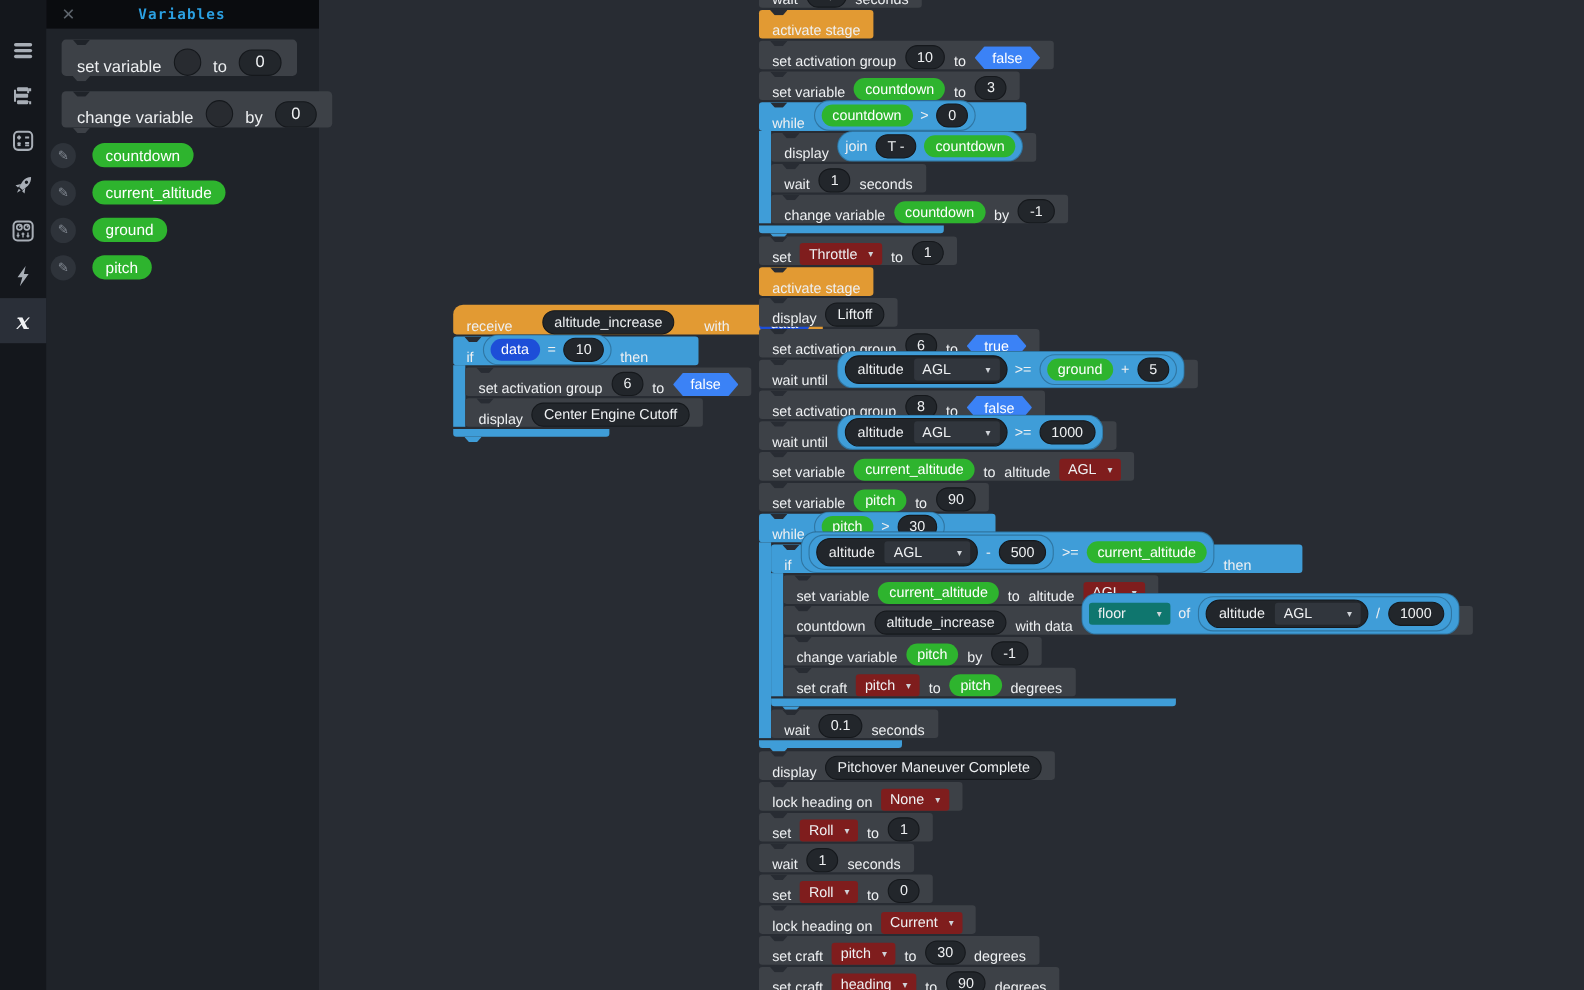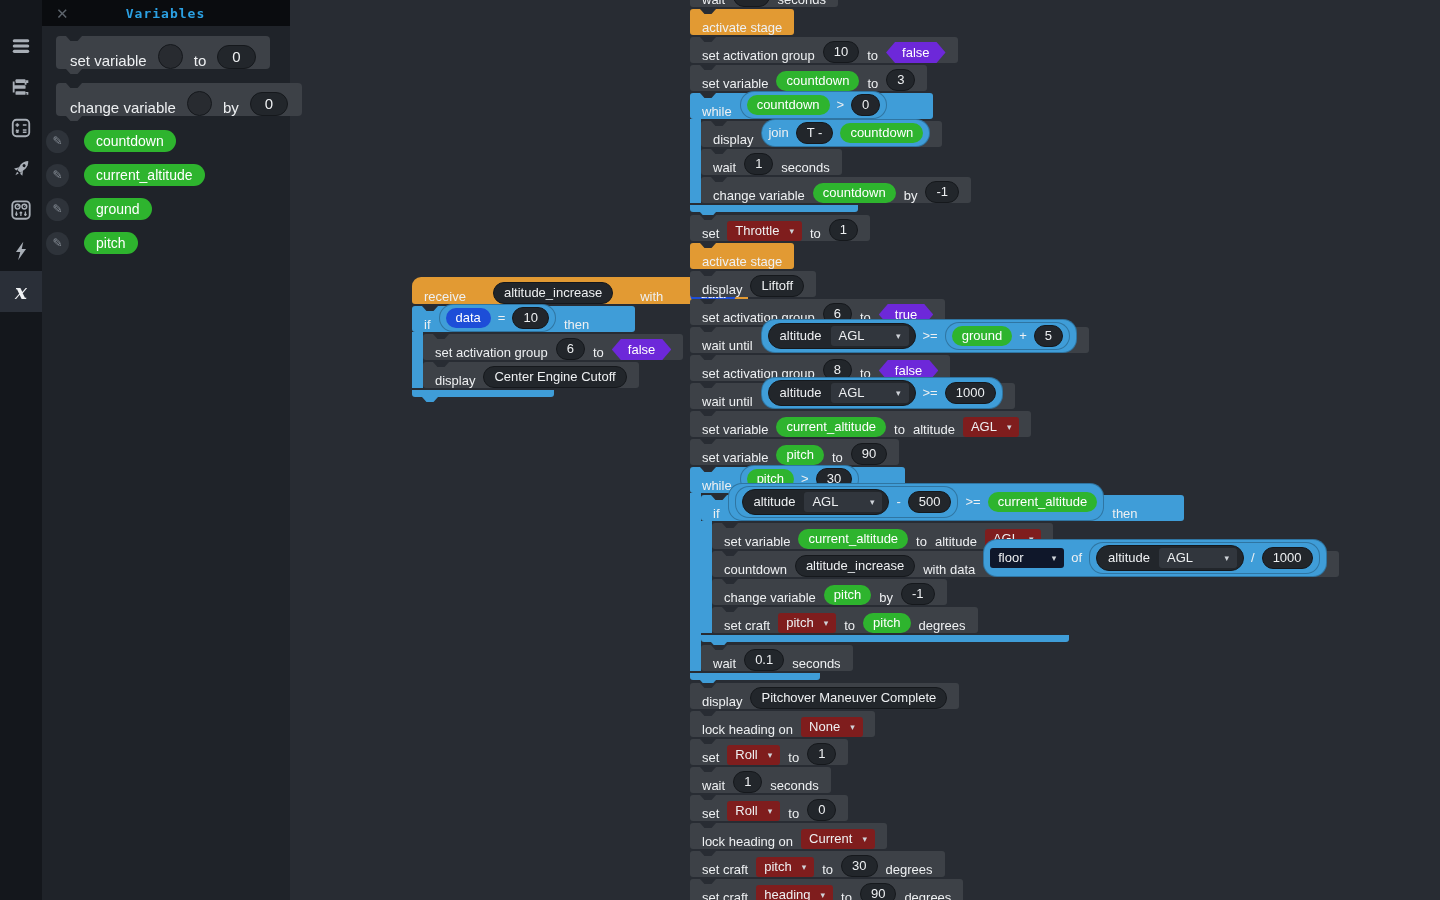--- a/index.html
+++ b/index.html
@@ -22,25 +22,25 @@
        background:var(--holebg);clip-path:polygon(0 0,100% 0,72% 100%,28% 100%);}
   .blk.endcap::after{content:"";position:absolute;bottom:-5px;left:10px;width:16px;height:5px;
        background:inherit;clip-path:polygon(0 0,100% 0,72% 100%,28% 100%);}
   .blk.chead{padding-right:46px;}
 
   .lbl{color:#eef0f2;}
   .pv{background:#22262b;border:1px solid #15181c;border-radius:12px;padding:2px 10px;
       min-width:16px;text-align:center;line-height:16px;}
   .pvar{background:#2eb42e;border-radius:12px;padding:2px 10px;color:#fff;line-height:16px;}
   .pov{background:#1d4ed8;border-radius:12px;padding:2px 10px;color:#fff;line-height:16px;}
-  .phex{background:#6d28d9;color:#fff;padding:3px 16px;line-height:15px;
+  .phex{background:#3b82f6;color:#fff;padding:3px 16px;line-height:15px;
       clip-path:polygon(9px 0,calc(100% - 9px) 0,100% 50%,calc(100% - 9px) 100%,9px 100%,0 50%);}
   .dd{background:#7f1d1d;border-radius:3px;padding:2px 8px;display:inline-flex;gap:10px;
       align-items:center;line-height:16px;}
-  .dd.blue{background:#0f172a;min-width:74px;justify-content:space-between;}
+  .dd.blue{background:#0f766e;min-width:74px;justify-content:space-between;}
   .ch{font-size:9px;color:#cfd3d8;}
   .unit{background:#22262b;border:1px solid #15181c;border-radius:13px;
       padding:2px 6px 2px 11px;display:inline-flex;gap:9px;align-items:center;line-height:16px;}
   .unit .dd{background:#31363d;min-width:78px;justify-content:space-between;}
   .wrap{background:#3f9dd8;border:1px solid rgba(0,0,0,.25);border-radius:14px;
       padding:2px 6px;display:inline-flex;gap:7px;align-items:center;line-height:16px;}
   .sock{width:25px;height:25px;border-radius:50%;background:#282b30;border:1px solid #15181c;}
 
   .cbody{position:relative;padding-left:11px;}
   .cbody::before{content:"";position:absolute;left:0;top:-2px;bottom:0;width:11px;background:#3f9dd8;}

